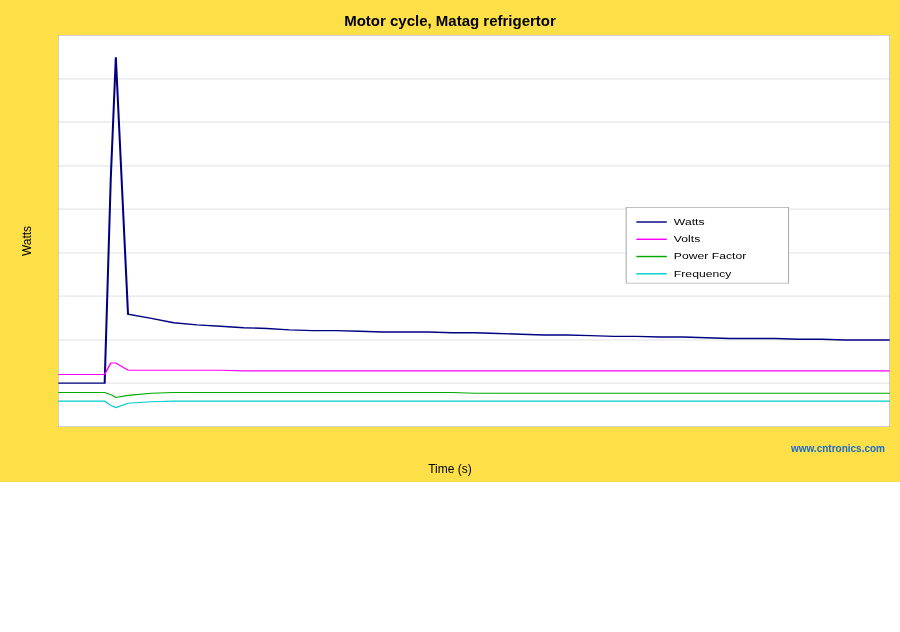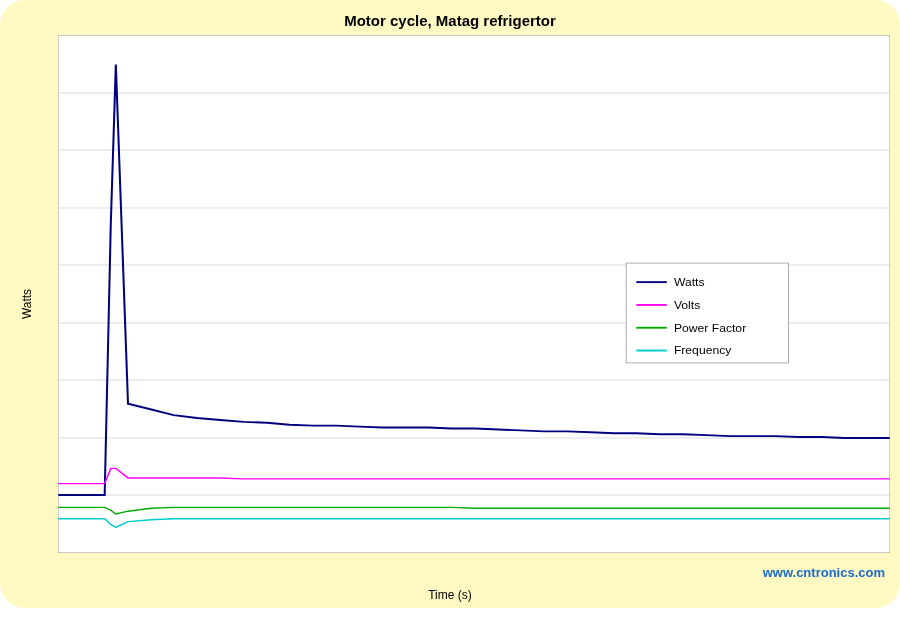--- a/index.html
+++ b/index.html
@@ -5,24 +5,23 @@
     * { margin: 0; padding: 0; box-sizing: border-box; }
     body {
       width: 900px;
       height: 632px;
       background: #ffffff;
       font-family: Arial, sans-serif;
       overflow: hidden;
     }
     .chart-container {
       width: 900px;
-      height: 608px;
+      height: 482px;
       position: relative;
-      background: #fef9c3;
-      border-radius: 24px;
+      background: #fde047;
     }
     .chart-title {
       text-align: center;
       font-size: 15px;
       font-weight: bold;
       padding-top: 12px;
       color: #000;
     }
     .chart-area {
       position: absolute;
@@ -50,21 +49,21 @@
     }
     svg.chart-svg {
       position: absolute;
       left: 0; top: 0;
       width: 100%; height: 100%;
     }
     .watermark {
       position: absolute;
       bottom: 28px;
       right: 15px;
-      font-size: 13px;
+      font-size: 10px;
       color: #1a6bcc;
       font-weight: bold;
     }
   </style>
 </head>
 <body>
 
 <div class="chart-container">
   <div class="chart-title">Motor cycle, Matag refrigertor</div>
   <div class="y-axis-label">Watts</div>

